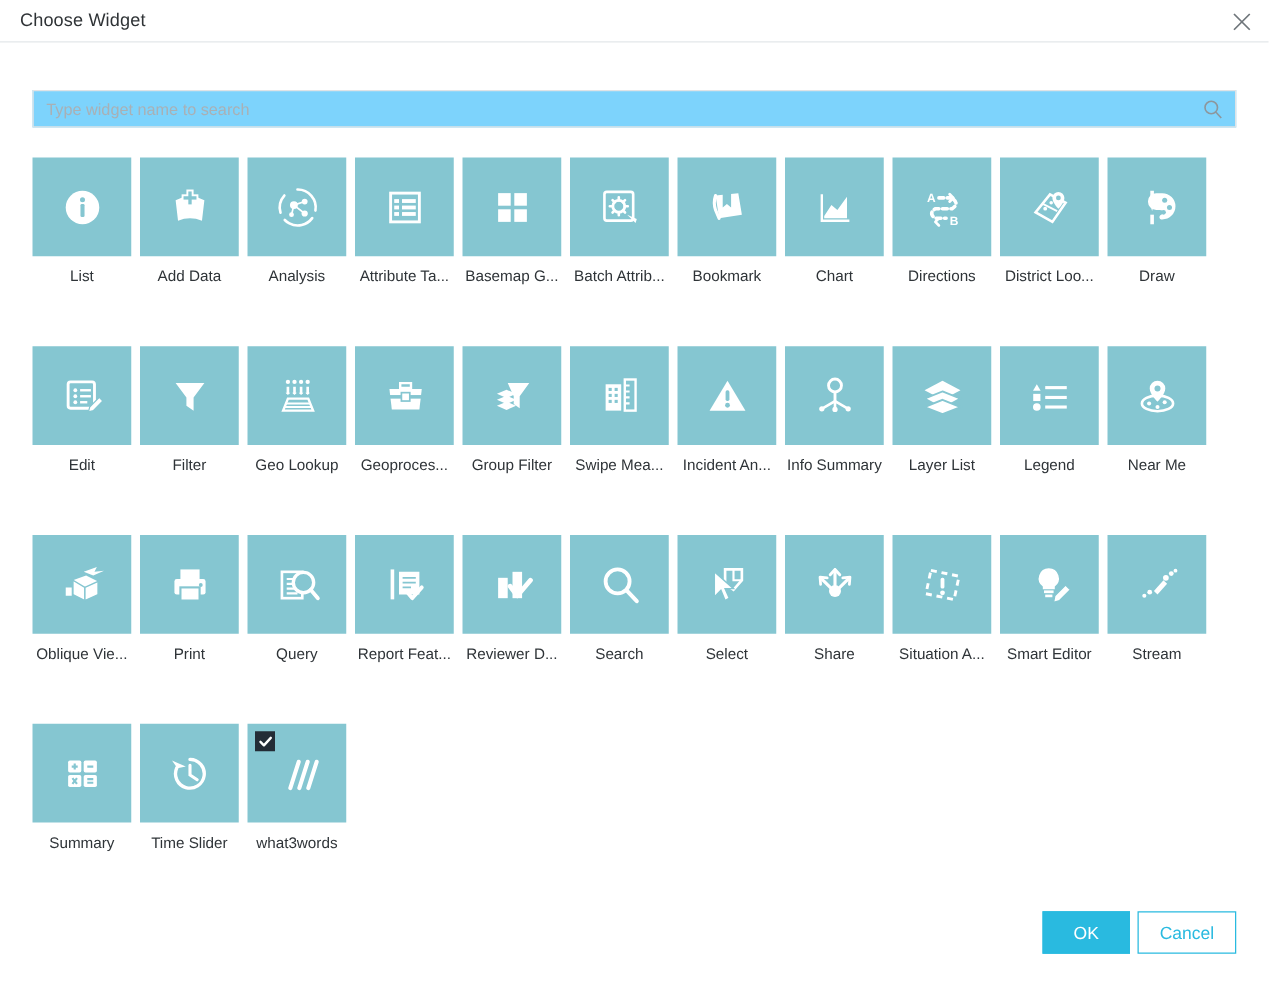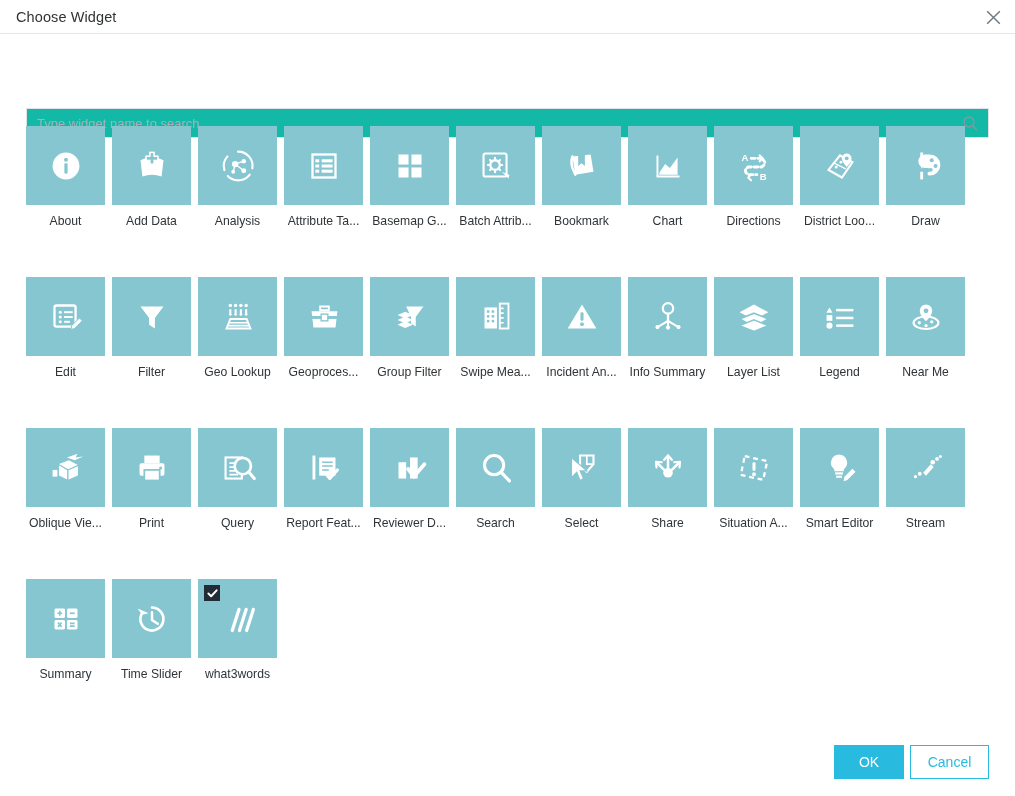--- a/index.html
+++ b/index.html
@@ -43,22 +43,21 @@
     cursor: pointer;
   }
   #close-btn svg { display: block; }
 
   
   #search-wrap {
     position: absolute;
     left: 26px; top: 72px;
     width: 963px; height: 30px;
     border: 1px solid #dfe3e6;
-    background: #14b8a6;
-    margin-top: 36px;
+    background: #7dd3fc;
   }
   #search-input {
     position: absolute;
     left: 0; top: 0;
     width: 930px; height: 28px;
     border: none; outline: none;
     background: transparent;
     padding: 0 10px;
     font-family: "Liberation Sans", sans-serif;
     font-size: 13px;
@@ -110,21 +109,21 @@
     width: 16px; height: 16px;
     background: #232c36;
     display: flex;
     align-items: center;
     justify-content: center;
   }
 
   
   #footer {
     position: absolute;
-    left: 0; bottom: 0;
+    left: 0; bottom: 16px;
     width: 1015px; height: 64px;
   }
   .btn {
     position: absolute;
     height: 34px;
     display: flex;
     align-items: center;
     justify-content: center;
     font-size: 14px;
     cursor: pointer;
@@ -178,21 +177,21 @@
       <div class="widget">
         <div class="tile" style="background: rgb(133, 198, 209);">
           <span>
             <svg width="46" height="46" viewBox="0 0 48 48" fill="none">
               <circle cx="24" cy="24" r="14" fill="#ffffff"></circle>
               <circle cx="24" cy="17.5" r="2.1" fill="#85c6d1"></circle>
               <rect x="22.3" y="21" width="3.4" height="11" rx="1.2" fill="#85c6d1"></rect>
             </svg>
           </span>
         </div>
-        <div class="wlabel">About</div>
+        <div class="wlabel">List</div>
       </div>
       <div class="widget">
         <div class="tile" style="background: rgb(133, 198, 209);">
           <span>
             <svg width="46" height="46" viewBox="0 0 48 48" fill="none">
               <path d="M12 18 L24 13 L36 18 L34 35 Q24 31 14 35 Z" fill="#ffffff"></path>
               <rect x="21" y="9" width="6" height="14" fill="#ffffff"></rect>
               <rect x="17" y="13" width="14" height="6" fill="#ffffff"></rect>
               <rect x="22.6" y="10.6" width="2.8" height="10.8" fill="#85c6d1"></rect>
               <rect x="18.6" y="14.6" width="10.8" height="2.8" fill="#85c6d1"></rect>

